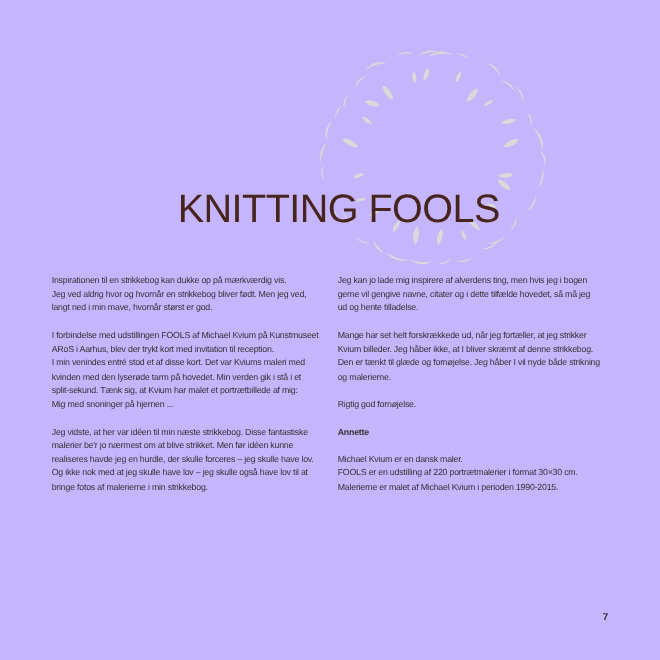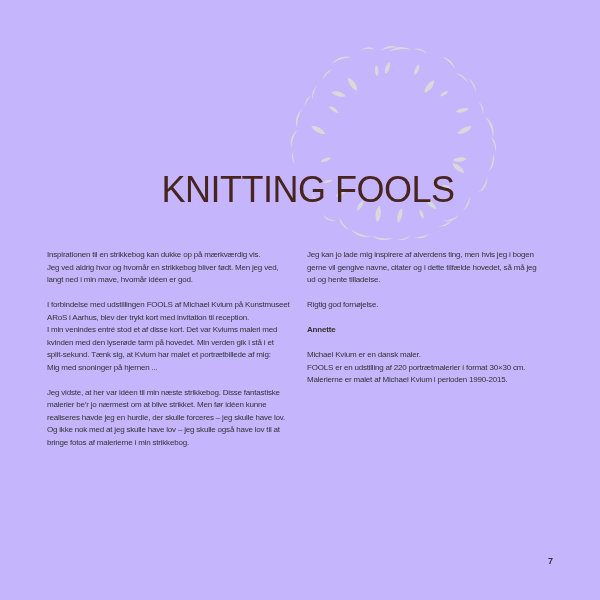--- a/index.html
+++ b/index.html
@@ -117,37 +117,41 @@
       <path d="M0 -7 C3.2 -3.5 3 3.5 0 7 C-2.8 3.5 -2.6 -3.5 0 -7 Z" fill="#d9d9d9" transform="translate(179.3 76.2) rotate(435.8) scale(0.97)"></path>
       <path d="M0 -7 C3.2 -3.5 3 3.5 0 7 C-2.8 3.5 -2.6 -3.5 0 -7 Z" fill="#d9d9d9" transform="translate(181.6 96.0) rotate(423.0) scale(1.13)"></path>
     </svg>
 
   <h1 class="title">KNITTING FOOLS</h1>
 
   <main class="columns">
     <section class="col">
       <p>Inspirationen til en strikkebog kan dukke op på mærkværdig vis.
 Jeg ved aldrig hvor og hvornår en strikkebog bliver født. Men jeg ved,
-langt ned i min mave, hvornår idéen er god.</p>
+langt ned i min mave, hvornår størst er god.</p>
       <p>I forbindelse med udstillingen FOOLS af Michael Kvium på Kunstmuseet
 ARoS i Aarhus, blev der trykt kort med invitation til reception.
 I min venindes entré stod et af disse kort. Det var Kviums maleri med
 kvinden med den lyserøde tarm på hovedet. Min verden gik i stå i et
 split-sekund. Tænk sig, at Kvium har malet et portrætbillede af mig:
 Mig med snoninger på hjernen ...</p>
       <p>Jeg vidste, at her var idéen til min næste strikkebog. Disse fantastiske
 malerier be'r jo nærmest om at blive strikket. Men før idéen kunne
 realiseres havde jeg en hurdle, der skulle forceres – jeg skulle have lov.
 Og ikke nok med at jeg skulle have lov – jeg skulle også have lov til at
 bringe fotos af malerierne i min strikkebog.</p>
     </section>
     <section class="col">
       <p>Jeg kan jo lade mig inspirere af alverdens ting, men hvis jeg i bogen
 gerne vil gengive navne, citater og i dette tilfælde hovedet, så må jeg
 ud og hente tilladelse.</p>
+      <p>Mange har set helt forskrækkede ud, når jeg fortæller, at jeg strikker
+Kvium billeder. Jeg håber ikke, at I bliver skræmt af denne strikkebog.
+Den er tænkt til glæde og fornøjelse. Jeg håber I vil nyde både strikning
+og malerierne.</p>
       <p>Rigtig god fornøjelse.</p>
       <p class="signature">Annette</p>
       <p class="colophon">Michael Kvium er en dansk maler.
 FOOLS er en udstilling af 220 portrætmalerier i format 30×30 cm.
 Malerierne er malet af Michael Kvium i perioden 1990-2015.</p>
     </section>
   </main>
 
   <div class="page-number">7</div>
 

